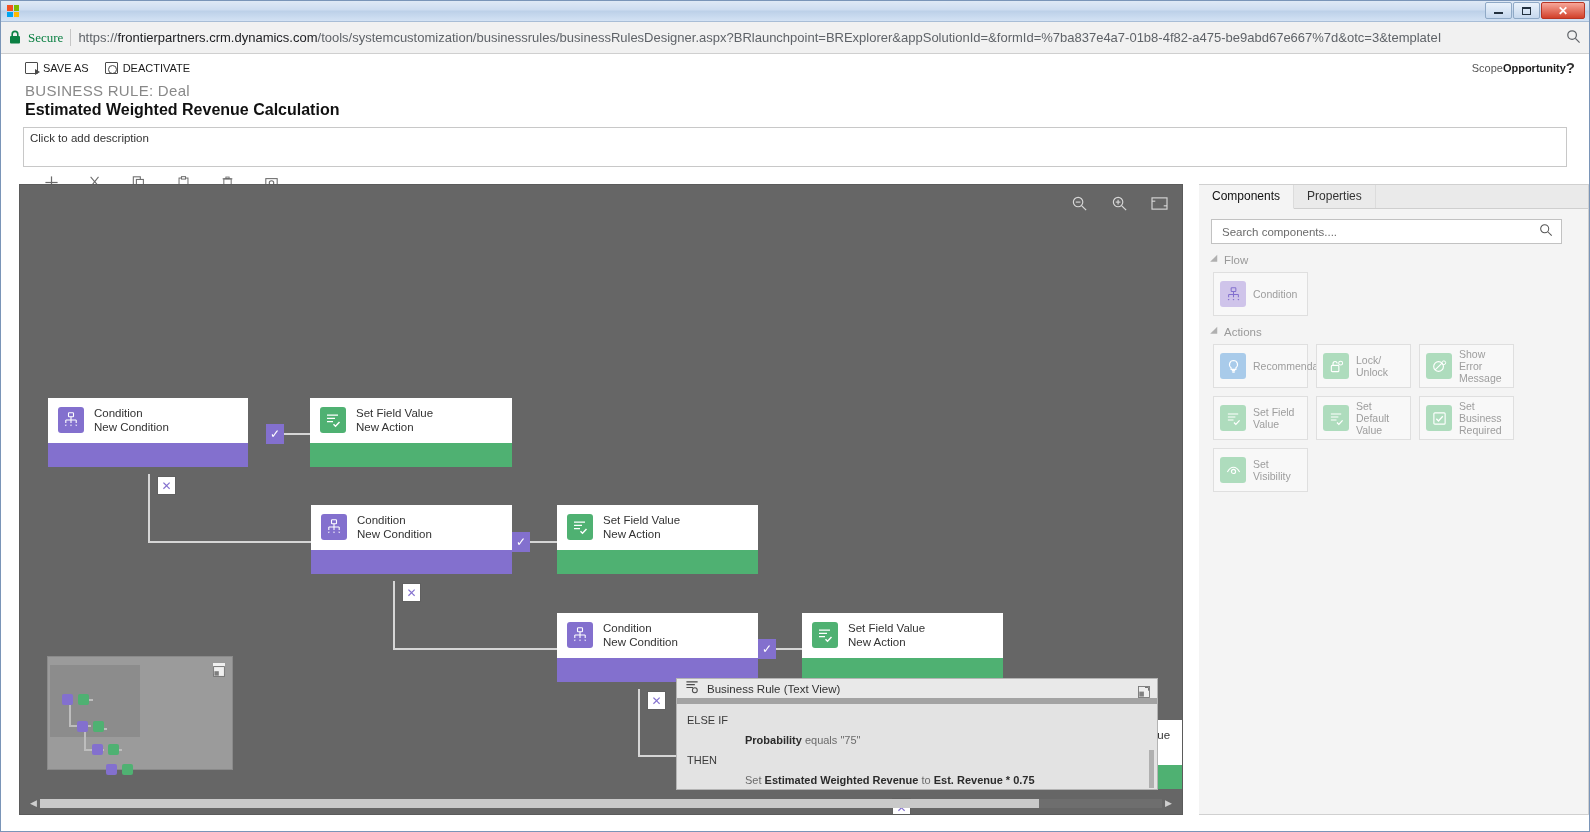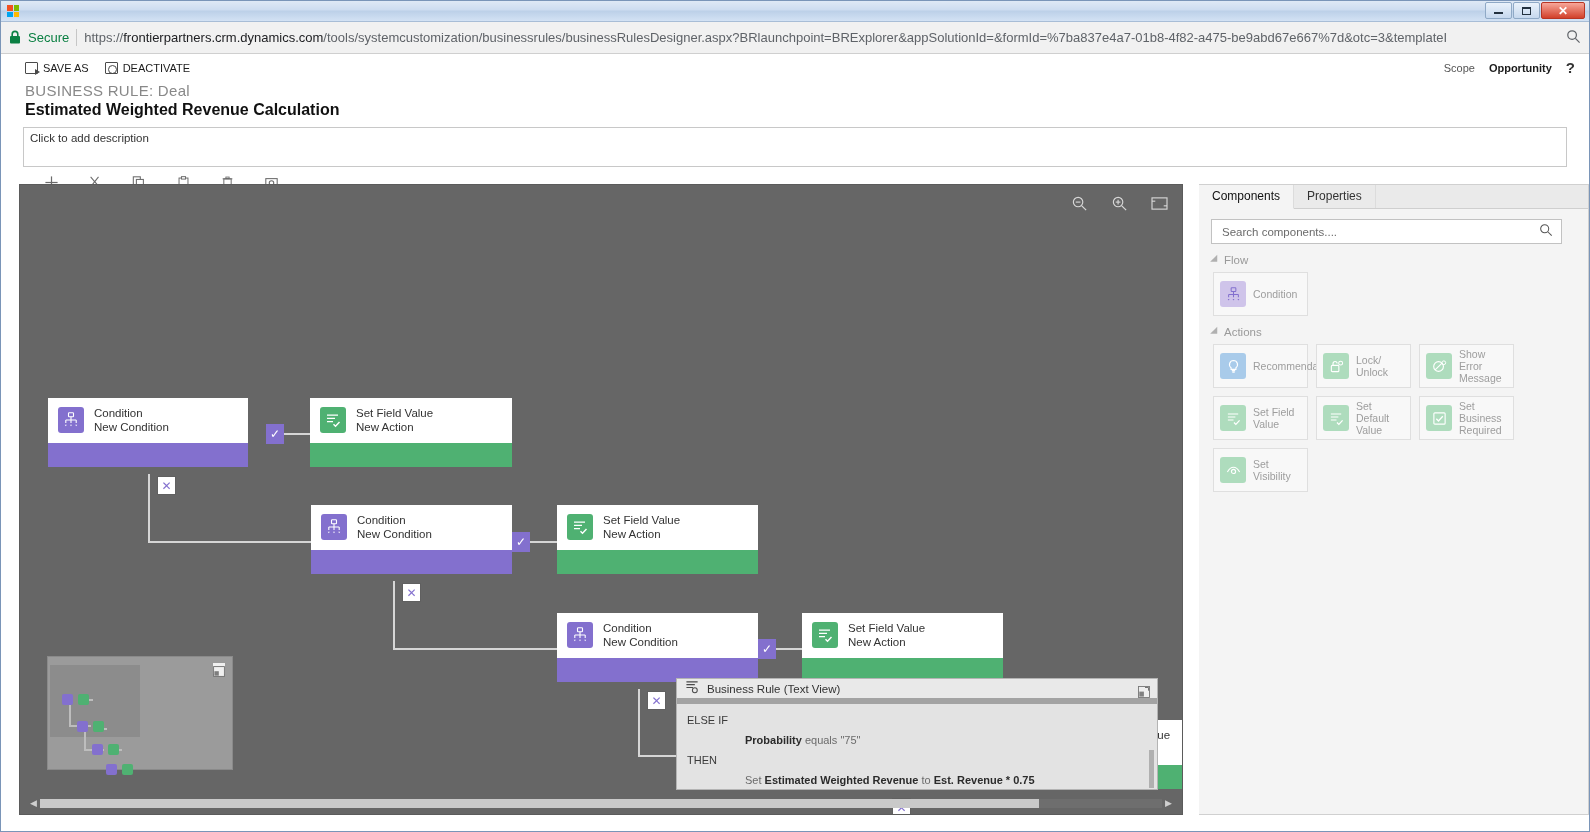--- a/index.html
+++ b/index.html
@@ -55,21 +55,21 @@
   .bar-max { width:9px; height:8px; border:1px solid #23313f; border-top-width:2px; }
 
   
   .addrbar {
     height: 32px; background: #f1f1f1;
     border-bottom: 1px solid #cfcfcf;
     display: flex; align-items: center; padding: 0 8px;
     gap: 7px;
   }
   .lock-ico { color: #0b8043; font-size: 13px; line-height:1; }
-  .secure-txt { color: #0b8043; font-size: 13px; }
+  .secure-txt { color: #0b8043; font-size: 13px; font-family: Liberation Serif, serif; }
   .addr-sep { width:1px; height:17px; background:#c6c6c6; }
   .url {
     font-size: 13px; color: #5f6368; white-space: nowrap; overflow: hidden;
     flex: 1 1 auto;
   }
   .url .dom { color:#202124; }
   .addr-search { color:#5f6368; font-size:15px; }
 
   
   .cmdbar {
@@ -77,21 +77,21 @@
     font-size: 11px; color: #1b1b1b; position: relative;
   }
   .cmd-item { display:flex; align-items:center; gap:5px; margin-right:16px; cursor:pointer; }
   .cmd-ico { width:13px; height:12px; position:relative; display:inline-block; }
   .ico-saveas { border:1.2px solid #4a4a4a; border-radius:1px; }
   .ico-saveas::after{ content:""; position:absolute; right:-3px; bottom:-2px; width:0;height:0;
     border-left:5px solid #4a4a4a; border-top:3px solid transparent; border-bottom:3px solid transparent;}
   .ico-deact { border:1.2px solid #4a4a4a; border-radius:1px; }
   .ico-deact::after{ content:""; position:absolute; left:2px; top:2px; width:7px;height:7px;
     border:1.2px solid #4a4a4a; border-radius:50%;}
-  .cmd-right { position:absolute; right:14px; top:5px; display:flex; align-items:center; gap:14px; }
+  .cmd-right { position:absolute; right:14px; top:5px; display:flex; align-items:center; }
   .scope-lbl { font-size:11px; color:#555; }
   .scope-val { font-size:11px; color:#1b1b1b; font-weight:bold; }
   .help-q { font-size:15px; color:#333; font-weight:bold; }
 
   
   .rule-head { padding: 4px 24px 0 24px; }
   .rule-kicker { font-size:15px; color:#888; letter-spacing:.3px; }
   .rule-title { font-size:16px; font-weight:bold; color:#111; margin-top:2px; }
   .desc-box {
     margin: 8px 22px 0 22px; height: 40px;

